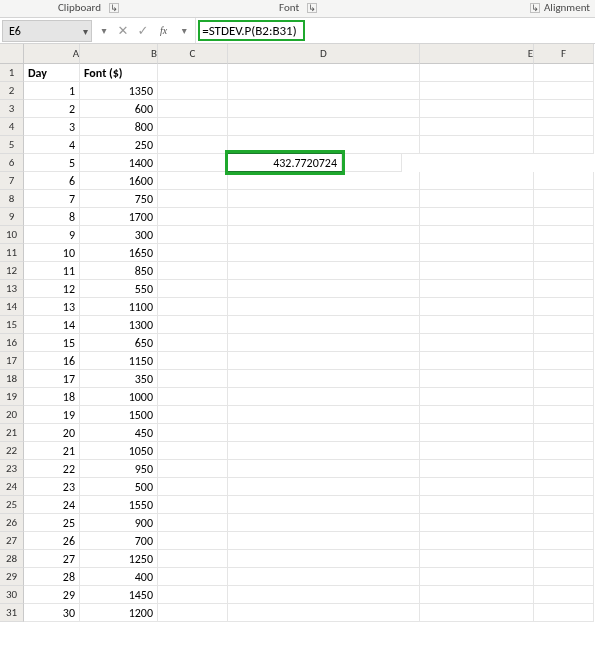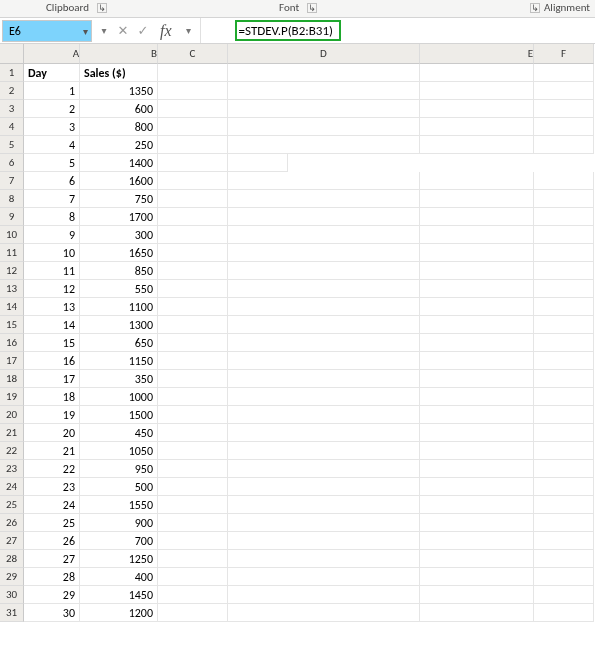--- a/index.html
+++ b/index.html
@@ -49,21 +49,21 @@
   }
   .namebox {
     width: 90px;
     height: 22px;
     border: 1px solid #c9c9c9;
     margin: 2px 4px 2px 2px;
     display: flex;
     align-items: center;
     padding: 0 6px;
     position: relative;
-    background: #7dd3fc;
+    background: #e5e5e5;
   }
   .namebox .dd {
     position: absolute; right: 3px; top: 4px;
     font-size: 10px; color: #555;
   }
   .fx-btns {
     display: flex;
     align-items: center;
     gap: 2px;
     padding: 0 2px;
@@ -72,36 +72,35 @@
     height: 100%;
   }
   .fx-btn {
     width: 18px; height: 18px;
     display: inline-flex; align-items: center; justify-content: center;
     font-size: 13px;
   }
   .fx-label {
     font-style: italic;
     font-family: 'Times New Roman', serif;
-    font-size: 16px;
+    font-size: 10px;
     color: #555;
     padding: 0 6px;
   }
   .formula-input {
     flex: 1;
     height: 22px;
     display: flex;
     align-items: center;
     padding-left: 2px;
   }
   .formula-highlight {
     border: 2px solid #1ea82d;
     padding: 1px 6px 1px 2px;
     font-size: 13px;
-    margin-left: 32px;
   }
   .dd-caret {
     width: 16px; text-align: center; color: #777; font-size: 10px;
   }
   .sheet {
     display: flex;
   }
   .rowhdr-col {
     width: 24px;
     background: #eeece8;
@@ -173,21 +172,21 @@
     position: absolute;
     border: 1px solid #1a7a2a;
     pointer-events: none;
     left: -1px; top: -1px; right: -2px; bottom: -1px;
   }
 </style>
 </head>
 <body>
 
 <div class="ribbon-labels">
-  <div class="ribbon-group" style="left:46px">
+  <div class="ribbon-group" style="left:58px">
     <span class="lbl">Clipboard</span>
     <span class="launcher">↳</span>
   </div>
   <div class="ribbon-group" style="left:279px">
     <span class="lbl">Font</span>
     <span class="launcher">↳</span>
   </div>
   <div class="ribbon-group" style="left:526px">
     <span class="launcher">↳</span>
     <span class="lbl">Alignment</span>
@@ -253,21 +252,21 @@
       <div class="colhdr cA">A</div>
       <div class="colhdr cB">B</div>
       <div class="colhdr cC">C</div>
       <div class="colhdr cD">D</div>
       <div class="colhdr cE">E</div>
       <div class="colhdr cF">F</div>
     </div>
     <div id="datarows">
         <div class="datarow">
           <div class="cell cA hdr-txt">Day</div>
-          <div class="cell cB hdr-txt">Sales ($)</div>
+          <div class="cell cB hdr-txt">Font ($)</div>
           <div class="cell cC"></div>
           <div class="cell cD"></div>
           <div class="cell cE"></div>
           <div class="cell cF"></div>
         </div>
         <div class="datarow">
           <div class="cell cA">1</div>
           <div class="cell cB">1350</div>
           <div class="cell cC"></div>
           <div class="cell cD"></div>
@@ -295,20 +294,21 @@
           <div class="cell cB">250</div>
           <div class="cell cC"></div>
           <div class="cell cD"></div>
           <div class="cell cE"></div>
           <div class="cell cF"></div>
         </div>
         <div class="datarow">
           <div class="cell cA">5</div>
           <div class="cell cB">1400</div>
           <div class="cell cC"></div>
+          <div class="cell cE"><span class="selected-cell-border"></span><span class="green-box result-box"></span>432.7720724</div>
           <div class="cell cF"></div>
         </div>
         <div class="datarow">
           <div class="cell cA">6</div>
           <div class="cell cB">1600</div>
           <div class="cell cC"></div>
           <div class="cell cD"></div>
           <div class="cell cE"></div>
           <div class="cell cF"></div>
         </div>

